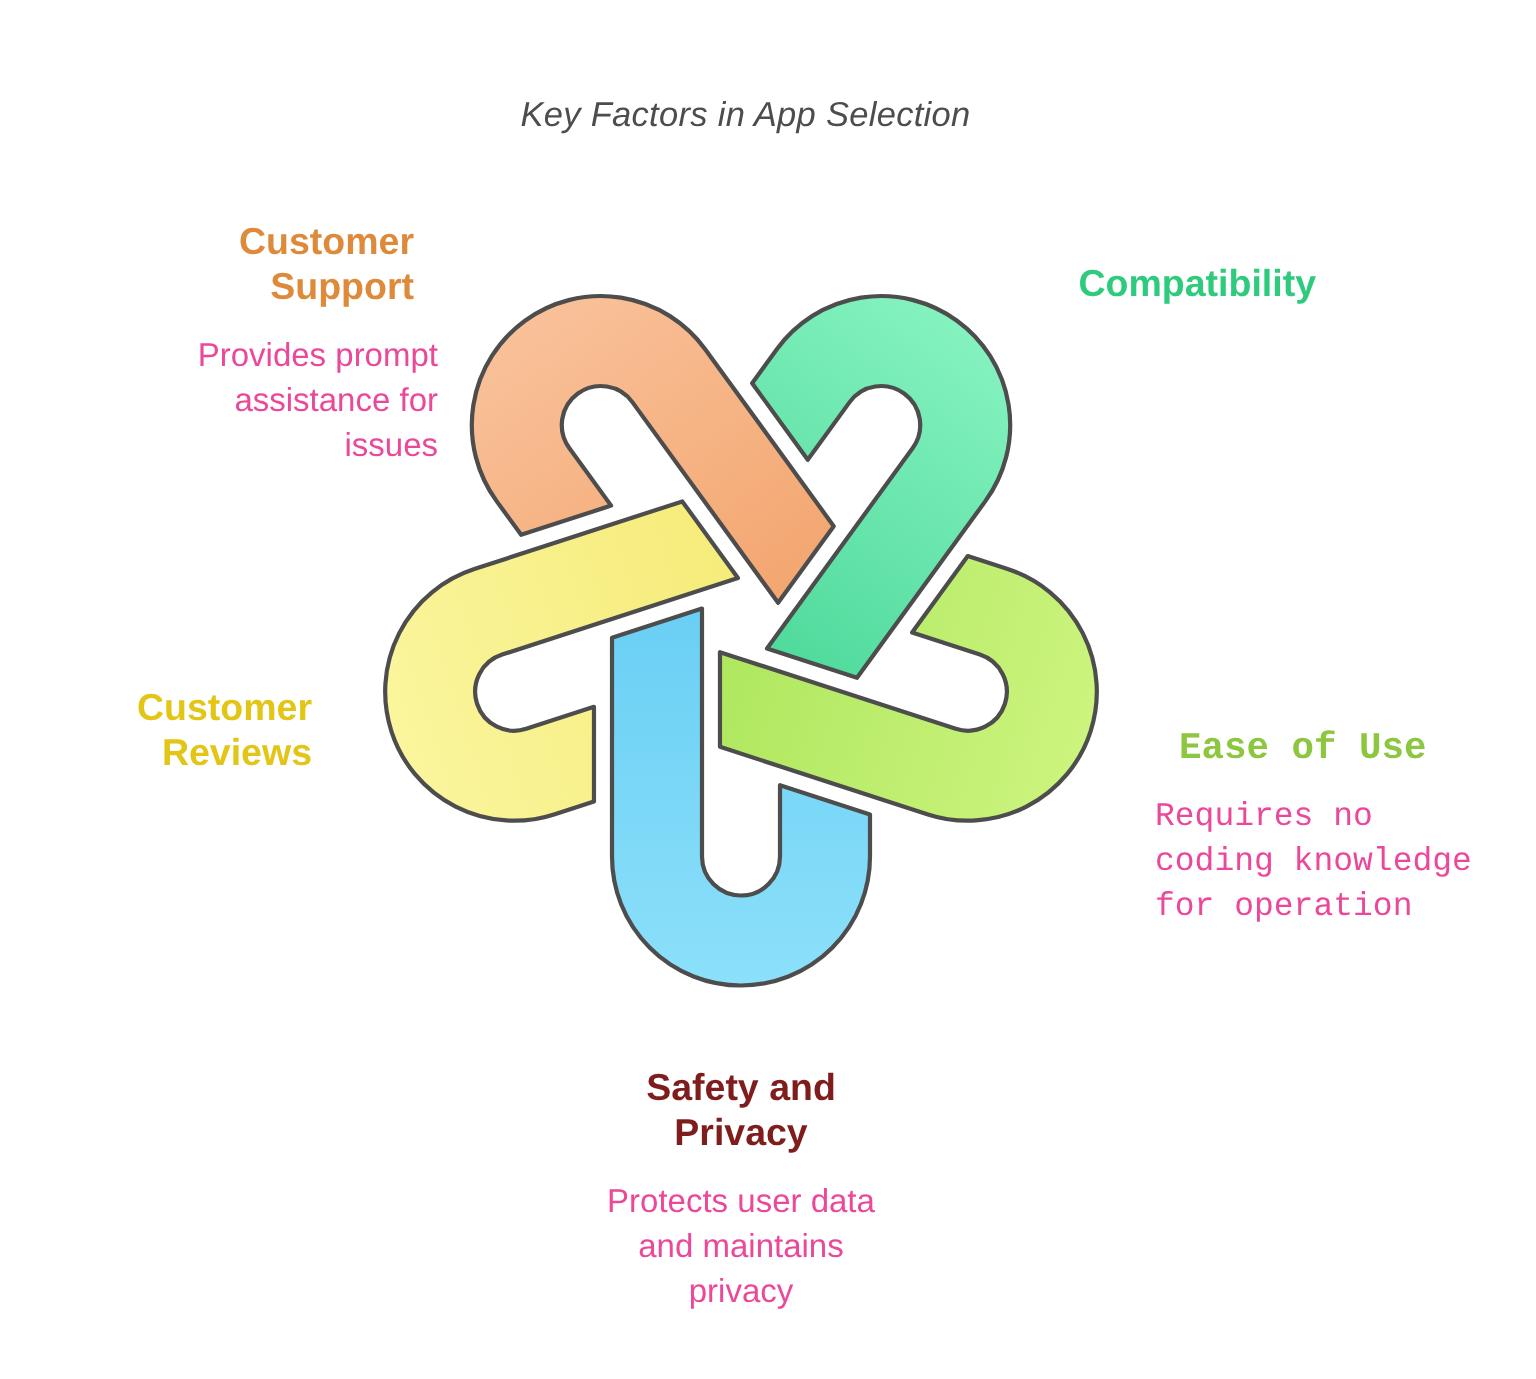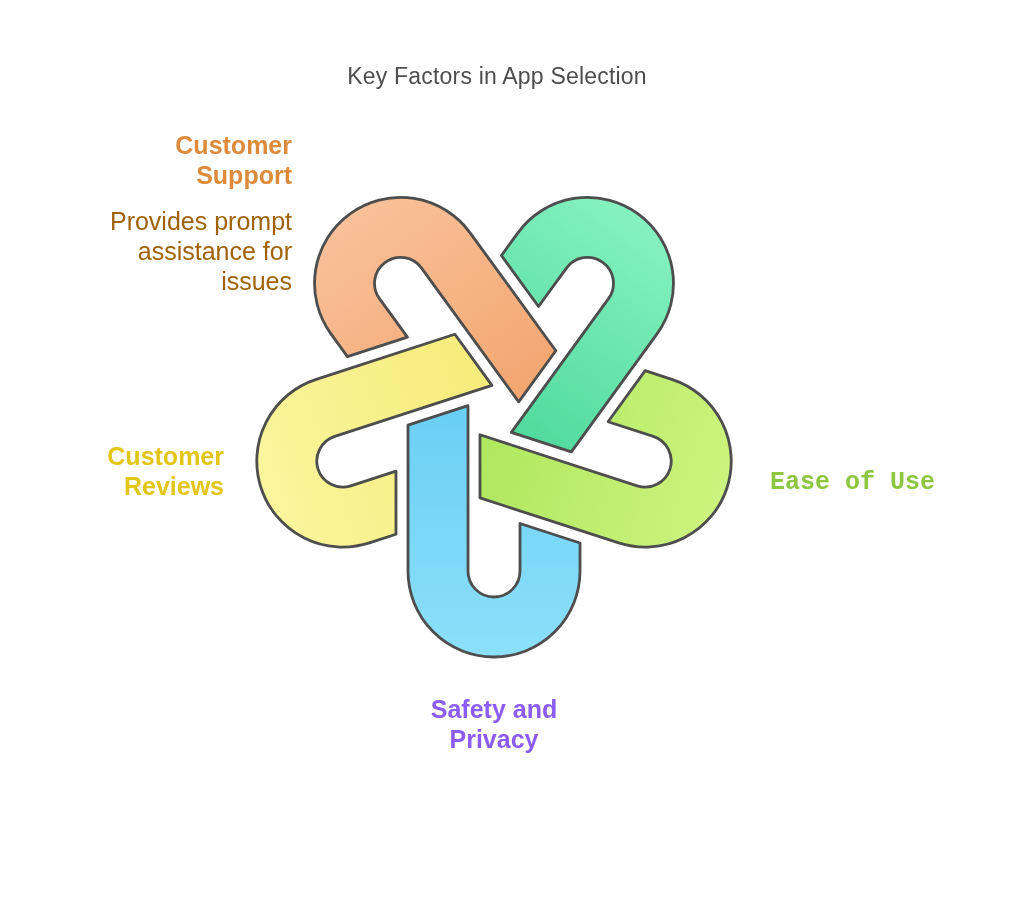--- a/index.html
+++ b/index.html
@@ -2,37 +2,37 @@
 <html><head>
 <meta charset="utf-8">
 <style>
   html,body{margin:0;padding:0;background:#ffffff;}
   .canvas{
     position:relative;width:1024px;height:919px;overflow:hidden;
     font-family:"Liberation Sans",sans-serif;background:#ffffff;
   }
   .title{
     position:absolute;top:63px;left:0;width:994px;text-align:center;
-    font-size:23px;color:#4d4d4d;letter-spacing:0.2px;
+    font-size:23px;color:#4d4d4d;letter-spacing:0.2px;font-style:italic;
   }
   svg.knot{position:absolute;left:0;top:0;}
   .factor{position:absolute;}
-  .factor h2{margin:0;font-size:25px;font-weight:bold;line-height:30px;white-space:nowrap;}
+  .factor h2{margin:16px;font-size:25px;font-weight:bold;line-height:30px;white-space:nowrap;}
   .factor h2.wrap{white-space:normal;}
-  .factor p{margin:16px 0 0 0;font-size:25px;line-height:30px;color:#a16207;}
+  .factor p{margin:16px 0 0 0;font-size:22px;line-height:30px;color:#ec4899;}
   #f-support{top:130px;right:732px;text-align:right;}
   #f-support h2{color:#dd8a3a;}
   #f-compat{top:158px;left:703px;}
   #f-compat h2{color:#2ecb7d;}
   #f-ease{top:468px;left:770px;font-family:Liberation Mono, monospace;}
   #f-ease h2{color:#8dc63f;}
   #f-reviews{top:441px;right:800px;text-align:right;}
   #f-reviews h2{color:#e3c516;}
   #f-safety{top:694px;left:394px;width:200px;text-align:center;}
-  #f-safety h2{color:#8b5cf6;}
+  #f-safety h2{color:#7f1d1d;}
 </style>
 </head>
 <body>
 
 <div class="canvas">
 
   <div class="title">Key Factors in App Selection</div>
 
   <svg class="knot" width="1024" height="919" viewBox="0 0 1024 919">
     <defs>
@@ -71,27 +71,30 @@
       <path fill="url(#g-ease)" transform="rotate(288)" d="M -86 13.2 L -86 159 A 86 86 0 0 0 86 159 L 86 131 L 26 111.5 L 26 159 A 26 26 0 0 1 -26 159 L -26 -6.3 Z" stroke="#4d4d4d"></path>
     </g>
   </svg>
 
   <div class="factor" id="f-support">
     <h2 class="wrap">Customer<br>Support</h2>
     <p>Provides prompt<br>assistance for<br>issues</p>
   </div>
 
   <div class="factor" id="f-compat">
+    <h2>Compatibility</h2>
   </div>
 
   <div class="factor" id="f-ease">
     <h2>Ease of Use</h2>
+    <p>Requires no<br>coding knowledge<br>for operation</p>
   </div>
 
   <div class="factor" id="f-reviews">
     <h2 class="wrap">Customer<br>Reviews</h2>
   </div>
 
   <div class="factor" id="f-safety">
     <h2 class="wrap">Safety and<br>Privacy</h2>
+    <p>Protects user data<br>and maintains<br>privacy</p>
   </div>
 
 </div>
 
 </body></html>

